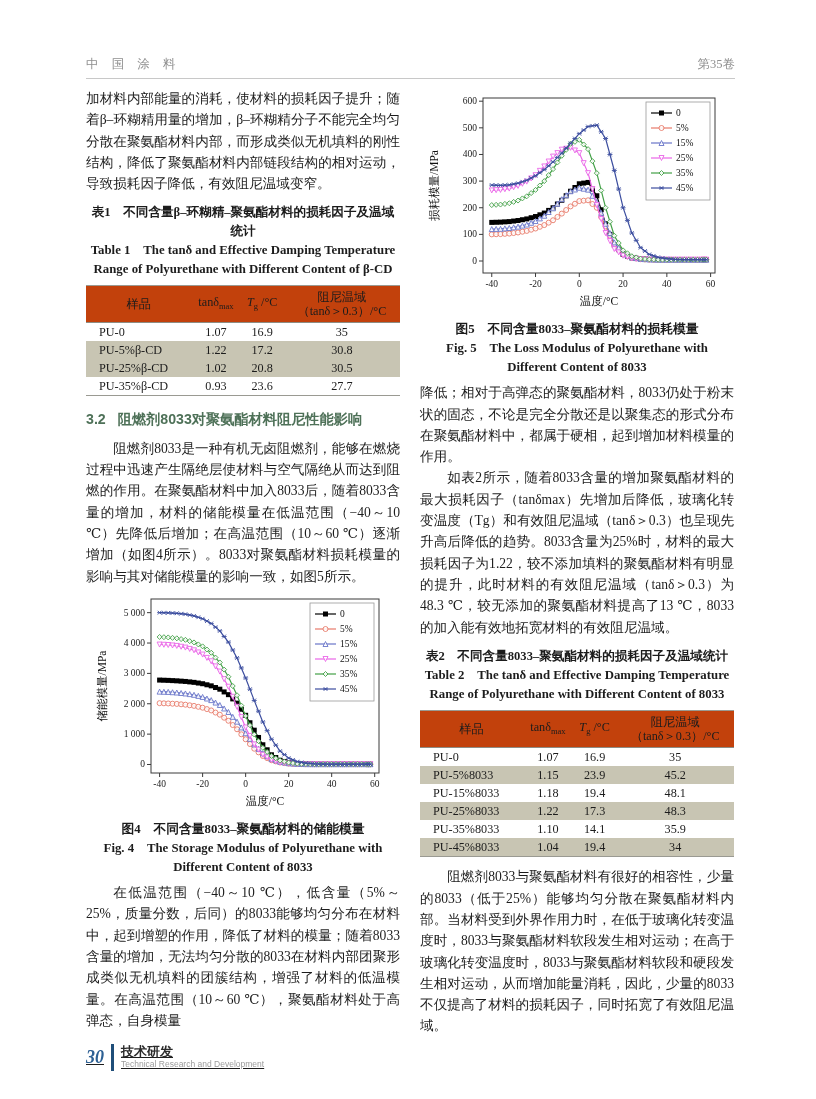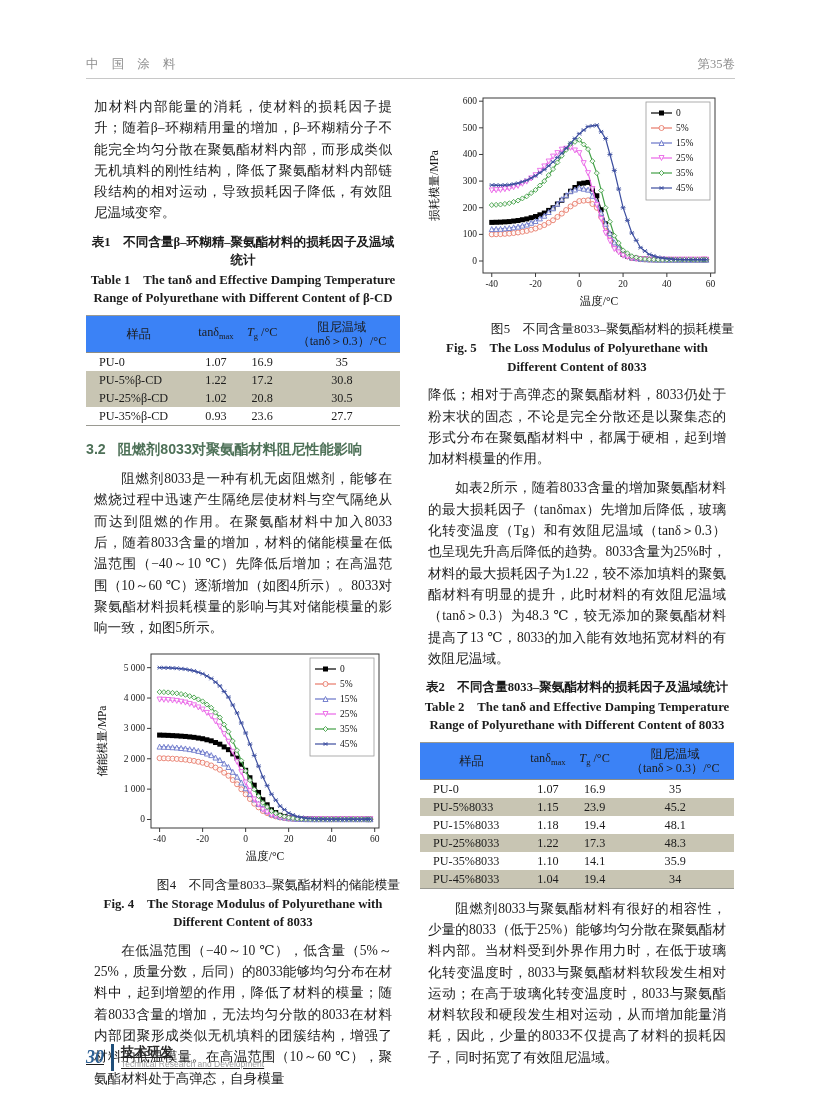--- a/index.html
+++ b/index.html
@@ -4,35 +4,35 @@
 <style>
   html,body{margin:0;padding:0;background:#fff;}
   .page{position:relative;width:816px;height:1099px;background:#ffffff;overflow:hidden;
         font-family:"Liberation Serif","DejaVu Serif",serif;color:#1c1c1c;}
   .pheader{position:absolute;left:86px;width:649px;top:56px;display:flex;justify-content:space-between;
            align-items:flex-end;color:#8f8f8f;font-size:12.5px;border-bottom:1px solid #c8c8c8;padding-bottom:5px;}
   .journal{letter-spacing:5px;}
   .col{position:absolute;width:314px;font-size:13.6px;line-height:21.3px;text-align:justify;}
   .col-left{left:86px;top:88px;}
   .col-right{left:420px;top:86px;}
-  p.body{margin:8px;}
+  p.body{margin:0;}
   p.indent{text-indent:2em;}
   .tbl-title-zh{font-weight:bold;text-align:center;font-size:12.6px;line-height:18.5px;margin:9px 2px 1px;}
   .tbl-title-en{font-weight:bold;text-align:center;font-size:12.8px;line-height:18.5px;margin:0 0 7px;}
   table.ptable{width:100%;border-collapse:collapse;font-size:12.2px;line-height:14px;
                border-top:1px solid #9a9a92;border-bottom:1px solid #9a9a92;}
-  .ptable th{font-weight:normal;background:#3b82f6;padding:4px 2px;text-align:center;border-bottom:1px solid #8d8d85;}
+  .ptable th{font-weight:normal;background:#c2410c;padding:4px 2px;text-align:center;border-bottom:1px solid #8d8d85;}
   .ptable td{padding:2px 2px;text-align:center;margin-top:17px;}
   .ptable td:first-child{text-align:left;padding-left:13px;}
   .ptable tr.alt{background:#c8c5b3;}
   .ptable sub{font-size:8.5px;}
   .sec-head{font-family:"Liberation Sans","DejaVu Sans",sans-serif;color:#4e7158;font-weight:bold;
             font-size:14.2px;margin:13px 0 7px;text-align:left;}
   .sec-num{margin-right:12px;}
-  .fig-cap-zh{font-weight:normal;text-align:right;font-size:12.8px;line-height:18px;margin:3px 0 1px;}
+  .fig-cap-zh{font-weight:bold;text-align:center;font-size:12.8px;line-height:18px;margin:3px 0 1px;}
   .fig-cap-en{font-weight:bold;text-align:center;font-size:12.8px;line-height:18.5px;margin:0 0 6px;}
   .chart-wrap{margin:4px 0 0 0;text-align:center;}
   .pfooter{position:absolute;left:86px;top:1044px;display:flex;align-items:center;text-decoration:underline;}
   .page-num{font-style:italic;font-weight:bold;color:#2d6094;font-size:18px;margin-right:7px;}
   .vbar{width:3px;height:27px;background:#1f4e79;margin-right:7px;}
   .dept{display:flex;flex-direction:column;line-height:1.15;font-family:"Liberation Sans","DejaVu Sans",sans-serif;}
   .dept-zh{font-weight:bold;font-size:13px;color:#2a2a2a;}
   .dept-en{font-size:8.5px;color:#9c9c9c;}
   svg text{font-family:"Liberation Serif","DejaVu Serif",serif;}
 </style>

